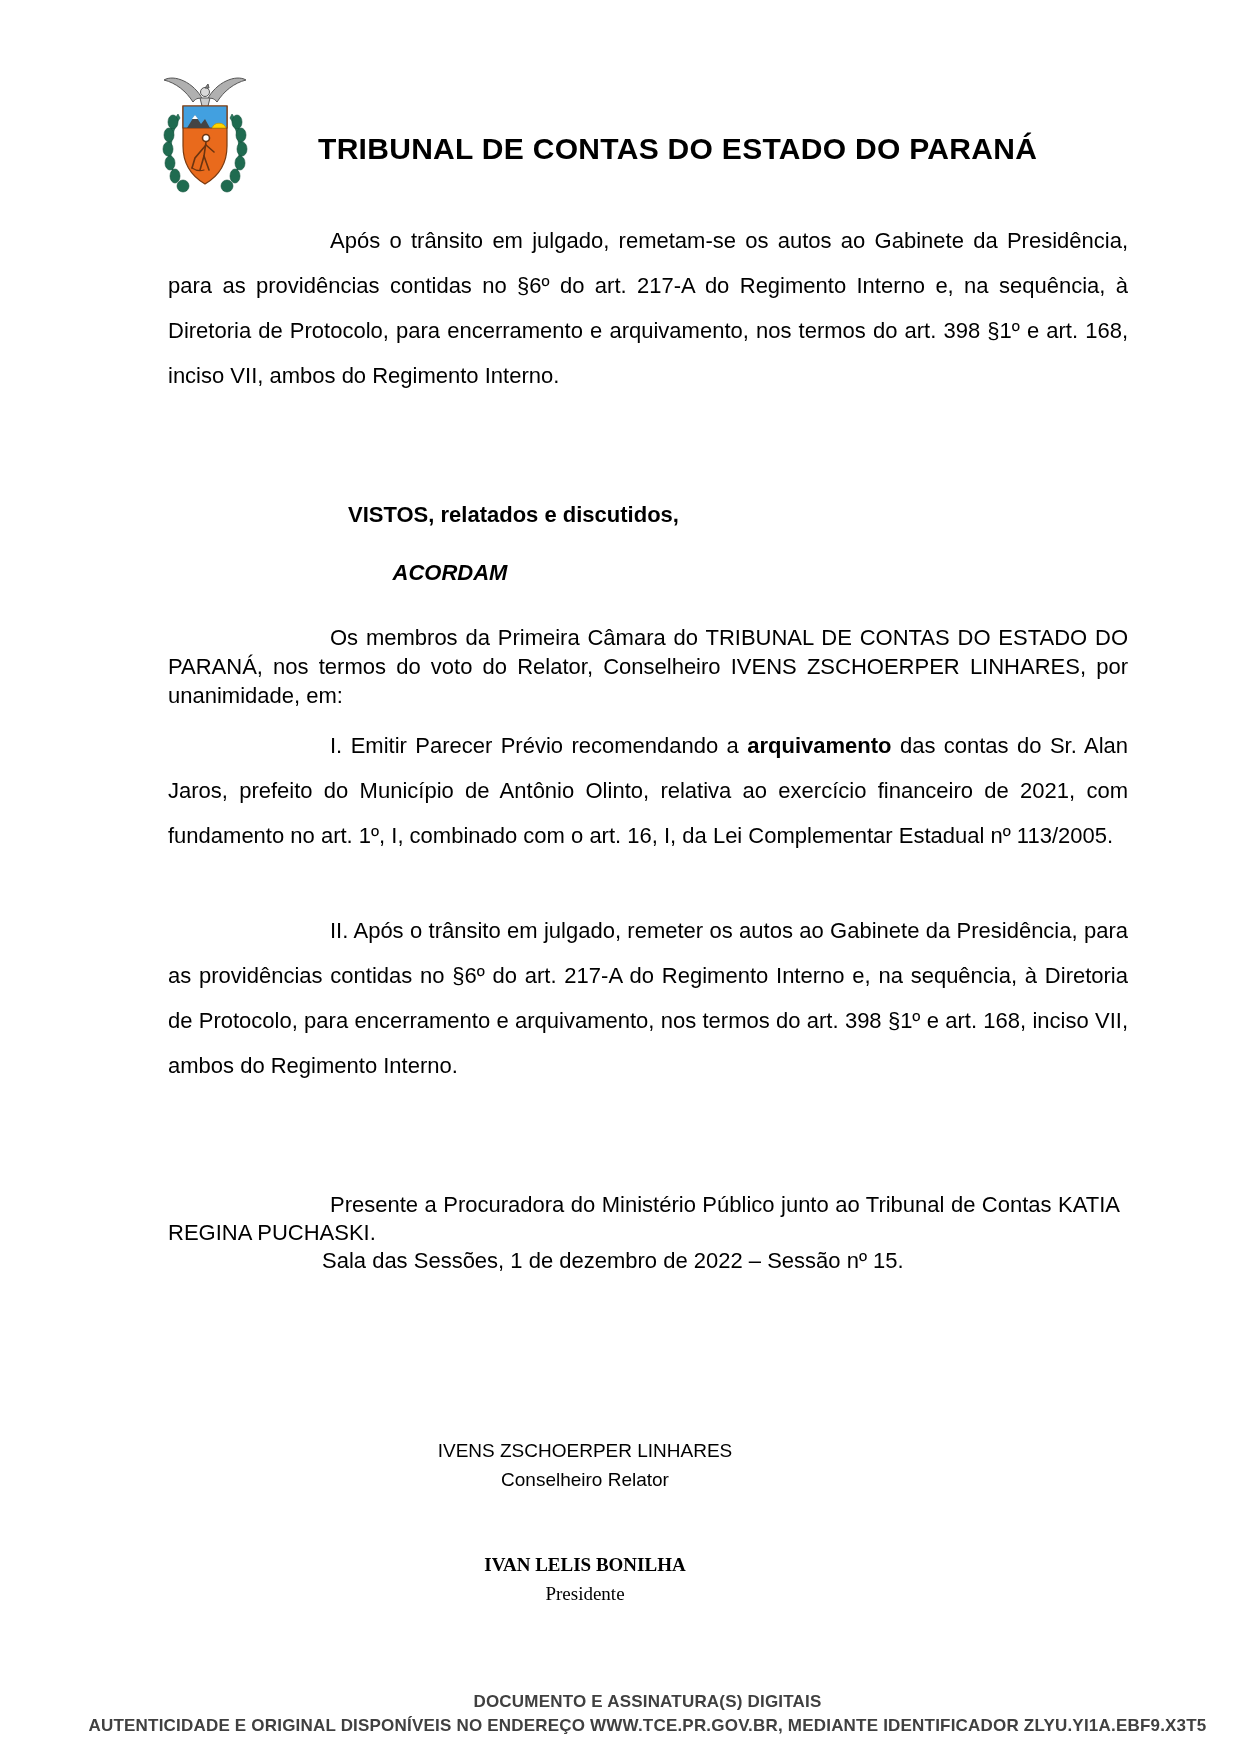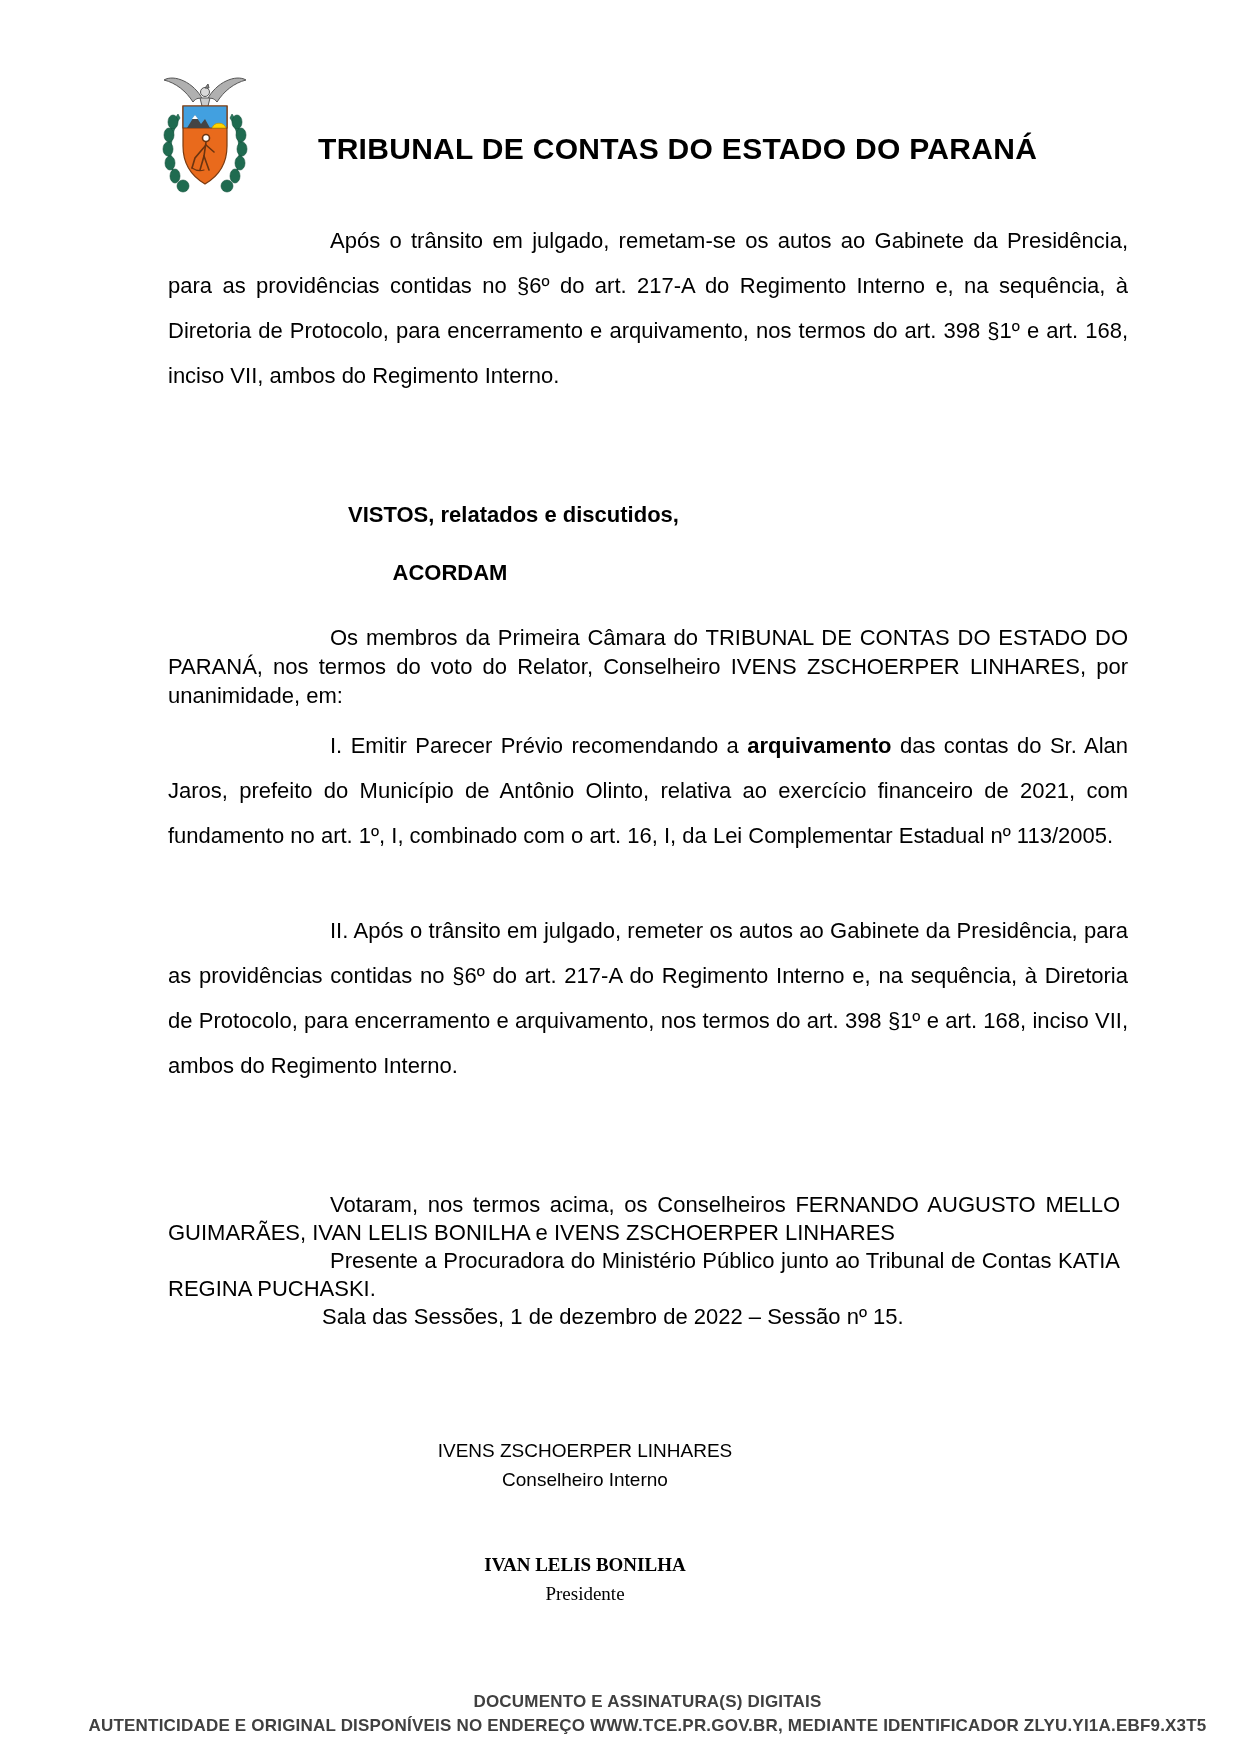--- a/index.html
+++ b/index.html
@@ -29,21 +29,21 @@
 
   
   .col { left: 160px; width: 960px; }
   .j { text-align: justify; margin-left: 8px; }
   .ind { text-indent: 162px; }
   .sp15 { font-size: 22px; line-height: 45px; }
   .sp1  { font-size: 22px; line-height: 28px; }
 
   #p1      { top: 218px; }
   #vistos  { top: 500px; padding-left: 188px; font-size: 22px; font-weight: bold; line-height: 30px; }
-  #acordam { top: 558px; width: 900px; text-align: center; font-size: 22px; font-weight: bold; line-height: 30px; }
+  #acordam { top: 558px; width: 900px; text-align: center; font-size: 22px; font-weight: bold; line-height: 30px; font-style: italic; }
   #members { top: 623px; line-height: 29px; }
   #item1   { top: 723px; }
   #item2   { top: 908px; }
   #votes   { top: 1191px; }
   .bold    { font-weight: bold; }
 
   
   .sig { left: 160px; width: 850px; text-align: center; font-size: 19px; line-height: 29px; }
   #sig-relator    { top: 1436px; }
   #sig-presidente { top: 1550px; font-family: Liberation Serif, serif; }
@@ -117,28 +117,27 @@
 
   <p id="acordam" class="abs">ACORDAM</p>
 
   <p id="members" class="abs col j ind sp1">Os membros da Primeira Câmara do TRIBUNAL DE CONTAS DO ESTADO DO PARANÁ, nos termos do voto do Relator, Conselheiro IVENS ZSCHOERPER LINHARES, por unanimidade, em:</p>
 
   <p id="item1" class="abs col j ind sp15"><span>I. Emitir Parecer Prévio recomendando a </span><span class="bold">arquivamento</span><span> das contas do Sr. Alan Jaros, prefeito do Município de Antônio Olinto, relativa ao exercício financeiro de 2021, com fundamento no art. 1º, I, combinado com o art. 16, I, da Lei Complementar Estadual nº 113/2005.</span></p>
 
   <p id="item2" class="abs col j ind sp15">II. Após o trânsito em julgado, remeter os autos ao Gabinete da Presidência, para as providências contidas no §6º do art. 217-A do Regimento Interno e, na sequência, à Diretoria de Protocolo, para encerramento e arquivamento, nos termos do art. 398 §1º e art. 168, inciso VII, ambos do Regimento Interno.</p>
 
   <div id="votes" class="abs col">
-    <p class="j ind sp1">Votaram, nos termos acima, os Conselheiros FERNANDO AUGUSTO MELLO GUIMARÃES, IVAN LELIS BONILHA e IVENS ZSCHOERPER LINHARES</p>
     <p class="j ind sp1">Presente a Procuradora do Ministério Público junto ao Tribunal de Contas KATIA REGINA PUCHASKI.</p>
     <p class="ind sp1">Sala das Sessões, 1 de dezembro de 2022 – Sessão nº 15.</p>
   </div>
 
   <div id="sig-relator" class="abs sig">
     <p>IVENS ZSCHOERPER LINHARES</p>
-    <p>Conselheiro Interno</p>
+    <p>Conselheiro Relator</p>
   </div>
 
   <div id="sig-presidente" class="abs sig">
     <p class="bold">IVAN LELIS BONILHA</p>
     <p>Presidente</p>
   </div>
 
   <div id="footer" class="abs">
     <p>DOCUMENTO E ASSINATURA(S) DIGITAIS</p>
     <p>AUTENTICIDADE E ORIGINAL DISPONÍVEIS NO ENDEREÇO WWW.TCE.PR.GOV.BR, MEDIANTE IDENTIFICADOR ZLYU.YI1A.EBF9.X3T5</p>

